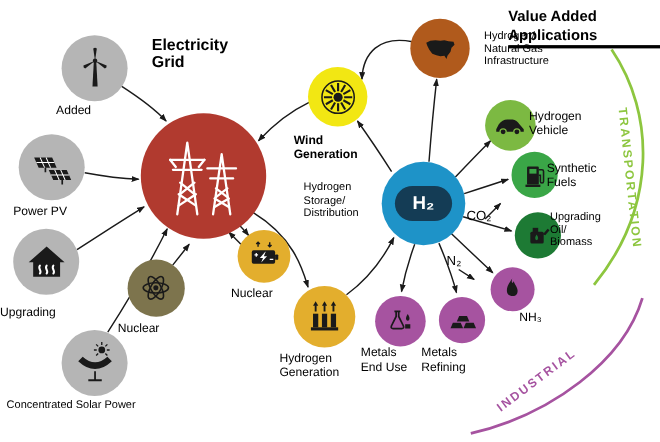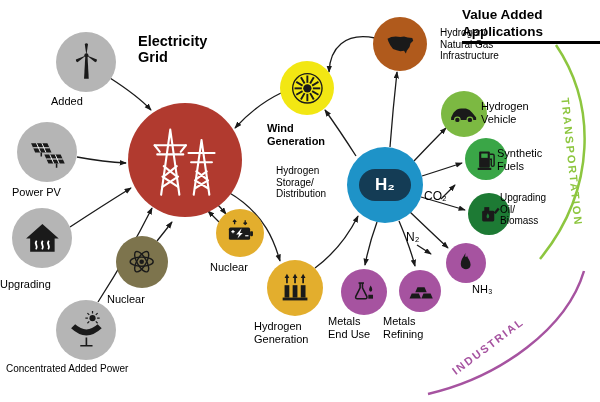--- a/index.html
+++ b/index.html
@@ -120,21 +120,21 @@
         <circle cx="26" cy="8" r="3" fill="#1a1a1a"></circle>
         <g stroke="#1a1a1a" stroke-width="1.2">
           <path d="M26,3.5 L26,1 M30.5,8 L33,8 M21.5,8 L19,8 M29.2,4.8 L31,3 M22.8,4.8 L21,3 M29.2,11.2 L31,13 M22.8,11.2 L21,13"></path>
         </g>
         <path d="M5,18 Q20,32 35,18 L31,14 Q20,24 9,14 Z" fill="#1a1a1a"></path>
         <g stroke="#1a1a1a" stroke-width="1.6">
             <path d="M20,27 L20,35 M14,35 L26,35"></path>
           </g>
       </svg>
     </div>
-    <div class="label small" style="left:6px;top:363px;width:160px">Concentrated Added Power</div>
+    <div class="label small" style="left:6px;top:363px;width:160px">Concentrated Solar Power</div>
   </div>
 
   
   <div class="node">
     <div class="circle" style="left: 116px; top: 236px; width: 52px; height: 52px; background: rgb(125, 116, 77);">
       <svg viewBox="0 0 40 40">
         <circle cx="20" cy="20" r="2.6" fill="#1a1a1a"></circle>
         <g fill="none" stroke="#1a1a1a" stroke-width="1.6">
           <ellipse cx="20" cy="20" rx="13" ry="5.2"></ellipse>
           <ellipse cx="20" cy="20" rx="13" ry="5.2" transform="rotate(60 20 20)"></ellipse>

